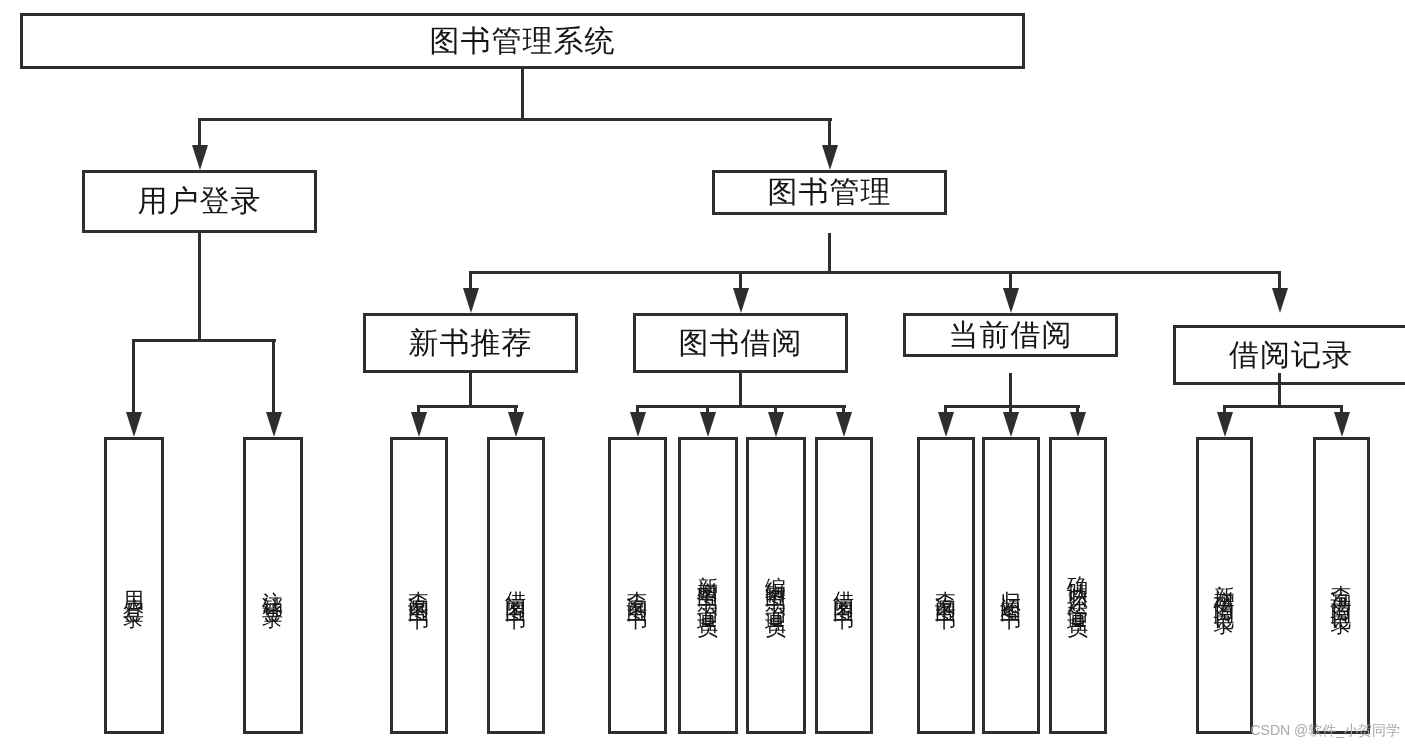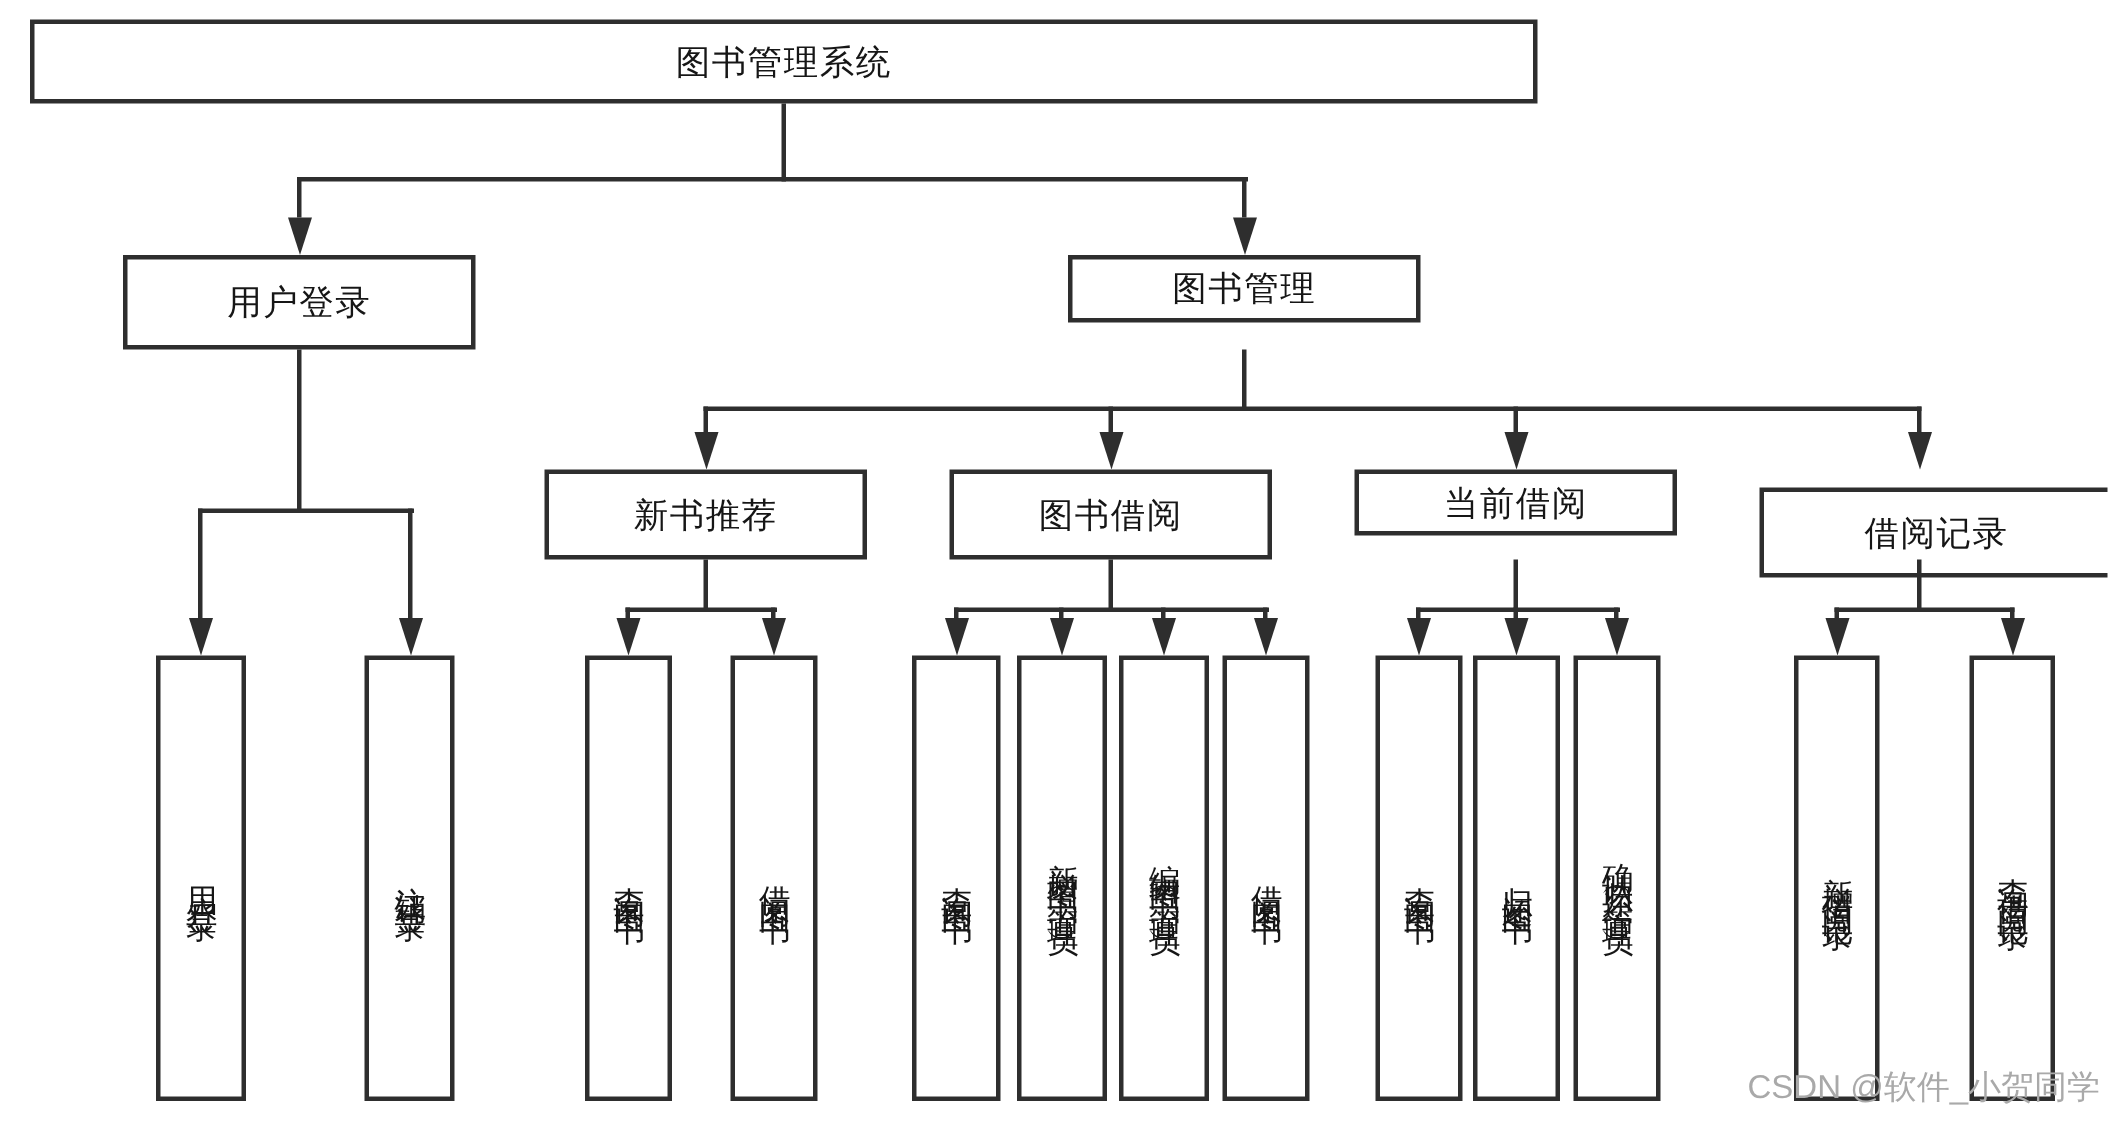--- a/index.html
+++ b/index.html
@@ -16,42 +16,42 @@
     overflow:hidden;
   }
   .canvas{position:relative;width:1405px;height:747px;background:var(--bg);}
 
   .box{
     position:absolute;box-sizing:border-box;
     border:3px solid var(--line);background:#fff;
     display:flex;align-items:center;justify-content:center;
   }
   .hbox .lbl{
-    font-size:23px;color:var(--text);letter-spacing:1px;white-space:nowrap;
+    font-size:30px;color:var(--text);letter-spacing:1px;white-space:nowrap;
   }
   .leaf .lbl{
     writing-mode:vertical-rl;
     font-size:21px;color:var(--text);
     letter-spacing:6px;line-height:1.1;white-space:nowrap;
   }
 
   .hline{position:absolute;height:3px;background:var(--line);}
   .vline{position:absolute;width:3px;background:var(--line);}
   .arrow{position:absolute;width:3px;background:var(--line);}
   .arrow::after{
     content:"";position:absolute;left:-6.5px;bottom:-25px;
     width:0;height:0;
     border-left:8px solid transparent;
     border-right:8px solid transparent;
     border-top:25px solid var(--line);
   }
 
   .watermark{
     position:absolute;z-index:5;
-    font-size:22px;color:var(--wm);
+    font-size:14px;color:var(--wm);
     white-space:nowrap;
     text-align:center;
   }
 </style>
 </head>
 <body>
 
 <div class="canvas">
 
   <div class="box hbox" style="left:20px;top:13px;width:1005px;height:56px">

